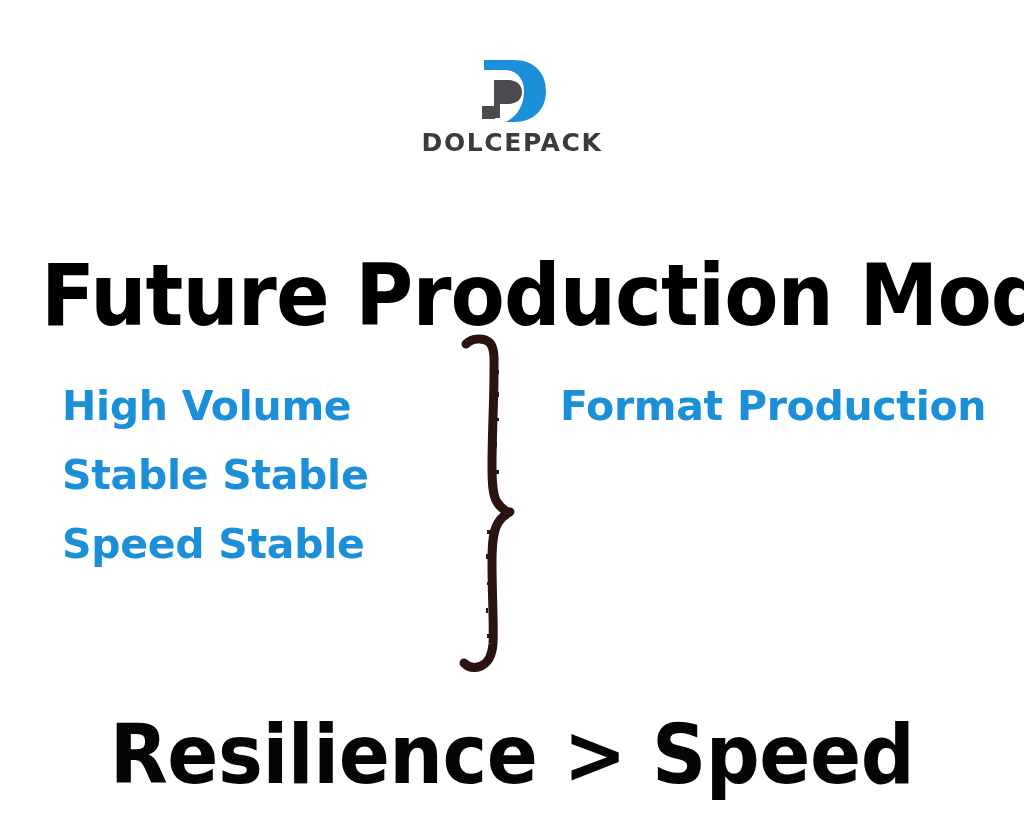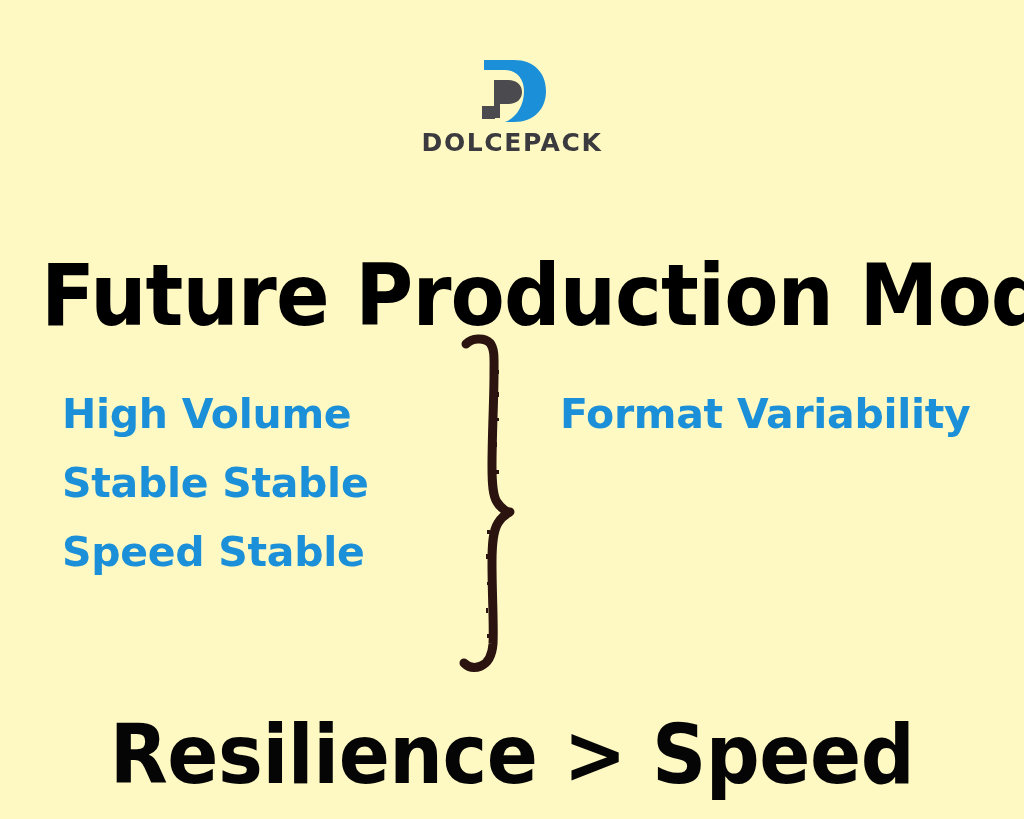--- a/index.html
+++ b/index.html
@@ -13,21 +13,21 @@
     background: #d9d9d9;
     font-family: "Liberation Sans", sans-serif;
     overflow: hidden;
     position: relative;
   }
 
   .slide {
     position: relative;
     width: 1024px;
     height: 819px;
-    background: #fef9c3;
+    background: #ffffff;
   }
 
   
   .brand {
     position: absolute;
     top: 58px;
     left: 0;
     width: 1024px;
     display: flex;
     flex-direction: column;
@@ -62,21 +62,21 @@
     color: #000000;
     letter-spacing: -1px;
     transform: scaleX(0.92);
     transform-origin: center top;
     white-space: nowrap;
   }
 
   
   .compare {
     position: absolute;
-    top: 380px;
+    top: 372px;
     left: 0;
     width: 892px;
     height: 230px;
     padding-left: 48px;
   }
   .col {
     position: absolute;
     top: 0;
   }
   .col-left  { left: 62px;  width: 400px; text-align: left; }
@@ -143,21 +143,21 @@
 
   <div class="compare">
 
     <div class="col col-left">
       <div class="col-item">High Volume</div>
       <div class="col-item">Stable Stable</div>
       <div class="col-item">Speed Stable</div>
     </div>
 
     <div class="col col-right">
-      <div class="col-item">Format Variability</div>
+      <div class="col-item">Format Production</div>
     </div>
   </div>
 
   <div class="brace">
     <svg viewBox="0 0 80 350" width="80" height="350" aria-hidden="true">
       <path d="M14 14
                C20 8, 32 7, 38 13
                C43 19, 42 30, 42 44
                C42 70, 40 104, 40 136
                C40 155, 41 166, 45 172

